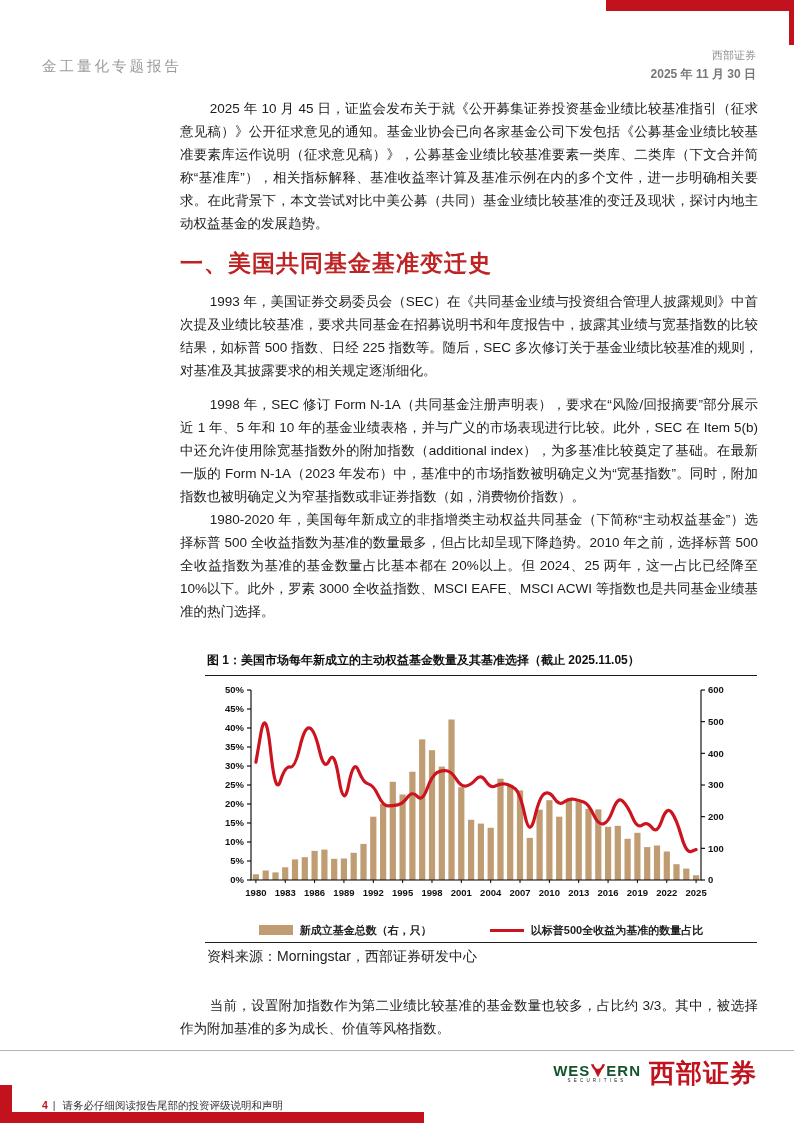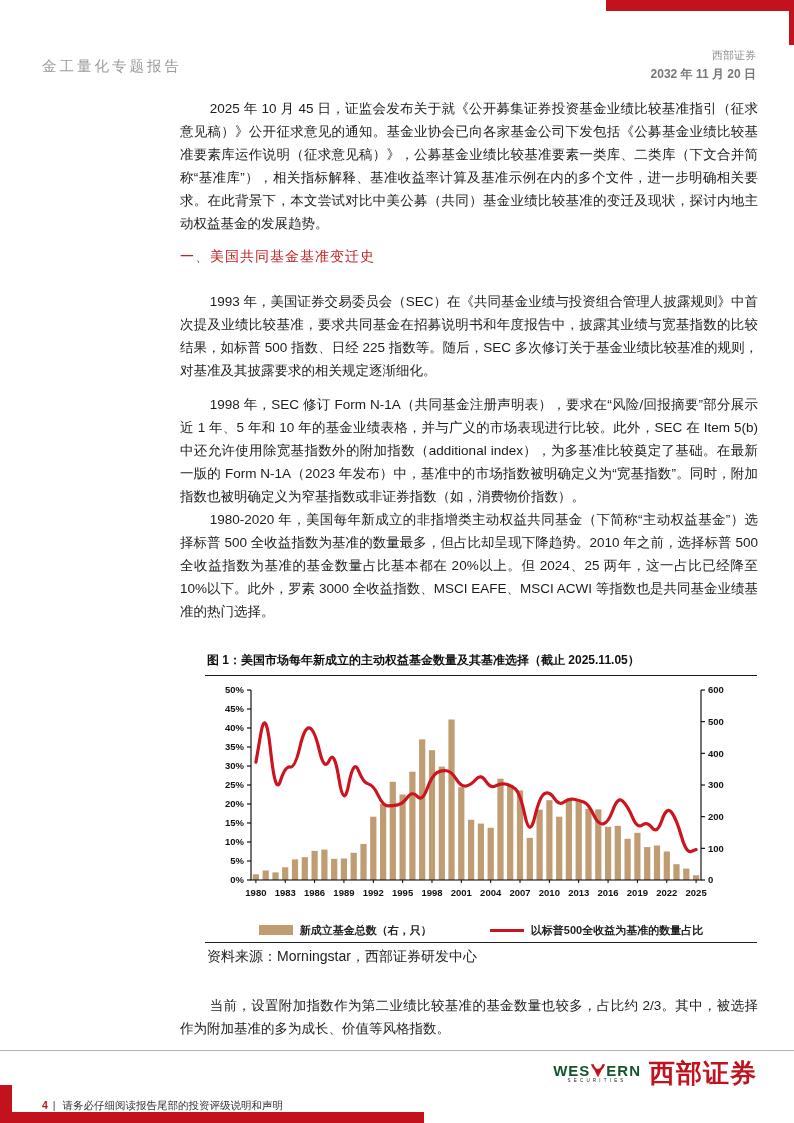--- a/index.html
+++ b/index.html
@@ -12,21 +12,21 @@
   .hdr-right{ position:absolute; right:38px; top:48px; text-align:right; }
   .hdr-brand{ font-size:11px; color:#8f8f8f; }
   .hdr-date{ font-size:12px; color:#777; font-weight:bold; margin-top:3px; }
   .corner-tr-h{ position:absolute; top:0; right:0; width:188px; height:11px; }
   .corner-tr-v{ position:absolute; top:0; right:0; width:5px; height:45px; }
 
   
   .para{ position:absolute; left:180px; width:578px; font-size:13.5px; line-height:23px;
          color:#1c1c1c; text-align:justify; text-indent:2.2em; }
   .p1{ top:97px; } .p2{ top:290px; } .p3{ top:393px; } .p4{ top:508px; } .p5{ top:994px; }
-  .sec-h{ position:absolute; left:180px; top:248px; font-size:14px; font-weight:normal; letter-spacing:1px; }
+  .sec-h{ position:absolute; left:180px; top:248px; font-size:23px; font-weight:bold; letter-spacing:1px; }
 
   
   .figure{ position:absolute; left:205px; top:650px; width:552px; }
   .fig-title{ font-size:12px; font-weight:bold; color:#111; padding:2px 0 6px 2px;
               border-bottom:1.5px solid #1a1a1a; text-indent:0; }
   .fig-chart{ width:552px; height:238px; margin-top:4px; }
   .fig-legend{ display:flex; justify-content:center; gap:58px; align-items:center;
                margin-top:2px; height:20px; }
   .leg-item{ display:flex; align-items:center; gap:7px; font-size:11px; color:#222; font-weight:bold; }
   .leg-swatch-bar{ width:34px; height:10px; }
@@ -51,21 +51,21 @@
 <body>
 
 <div class="page">
 
   <div class="corner-tr-h" style="background: rgb(193, 18, 30);"></div>
   <div class="corner-tr-v" style="background: rgb(193, 18, 30);"></div>
 
   <div class="hdr-left">金工量化专题报告</div>
   <div class="hdr-right">
     <div class="hdr-brand">西部证券</div>
-    <div class="hdr-date">2032 年 11 月 20 日</div>
+    <div class="hdr-date">2025 年 11 月 30 日</div>
   </div>
 
   <div class="para p1">2025 年 10 月 45 日，证监会发布关于就《公开募集证券投资基金业绩比较基准指引（征求意见稿）》公开征求意见的通知。基金业协会已向各家基金公司下发包括《公募基金业绩比较基准要素库运作说明（征求意见稿）》，公募基金业绩比较基准要素一类库、二类库（下文合并简称“基准库”），相关指标解释、基准收益率计算及基准示例在内的多个文件，进一步明确相关要求。在此背景下，本文尝试对比中美公募（共同）基金业绩比较基准的变迁及现状，探讨内地主动权益基金的发展趋势。</div>
   <div class="sec-h" style="color: rgb(190, 35, 35);">一、美国共同基金基准变迁史</div>
   <div class="para p2">1993 年，美国证券交易委员会（SEC）在《共同基金业绩与投资组合管理人披露规则》中首次提及业绩比较基准，要求共同基金在招募说明书和年度报告中，披露其业绩与宽基指数的比较结果，如标普 500 指数、日经 225 指数等。随后，SEC 多次修订关于基金业绩比较基准的规则，对基准及其披露要求的相关规定逐渐细化。</div>
   <div class="para p3">1998 年，SEC 修订 Form N-1A（共同基金注册声明表），要求在“风险/回报摘要”部分展示近 1 年、5 年和 10 年的基金业绩表格，并与广义的市场表现进行比较。此外，SEC 在 Item 5(b)中还允许使用除宽基指数外的附加指数（additional index），为多基准比较奠定了基础。在最新一版的 Form N-1A（2023 年发布）中，基准中的市场指数被明确定义为“宽基指数”。同时，附加指数也被明确定义为窄基指数或非证券指数（如，消费物价指数）。</div>
   <div class="para p4">1980-2020 年，美国每年新成立的非指增类主动权益共同基金（下简称“主动权益基金”）选择标普 500 全收益指数为基准的数量最多，但占比却呈现下降趋势。2010 年之前，选择标普 500 全收益指数为基准的基金数量占比基本都在 20%以上。但 2024、25 两年，这一占比已经降至 10%以下。此外，罗素 3000 全收益指数、MSCI EAFE、MSCI ACWI 等指数也是共同基金业绩基准的热门选择。</div>
 
   <div class="figure">
     <div class="fig-title">图 1：美国市场每年新成立的主动权益基金数量及其基准选择（截止 2025.11.05）</div>
@@ -193,21 +193,21 @@
         <span>新成立基金总数（右，只）</span>
       </div>
       <div class="leg-item">
         <span class="leg-swatch-line" style="background: rgb(204, 20, 32);"></span>
         <span>以标普500全收益为基准的数量占比</span>
       </div>
     </div>
     <div class="fig-src">资料来源：Morningstar，西部证券研发中心</div>
   </div>
 
-  <div class="para p5">当前，设置附加指数作为第二业绩比较基准的基金数量也较多，占比约 2/3。其中，被选择作为附加基准的多为成长、价值等风格指数。</div>
+  <div class="para p5">当前，设置附加指数作为第二业绩比较基准的基金数量也较多，占比约 3/3。其中，被选择作为附加基准的多为成长、价值等风格指数。</div>
 
   <div class="ftr-line"></div>
   <div class="ftr-text">
     <span class="ftr-page" style="color: rgb(193, 18, 30);">4</span><span class="ftr-sep">|</span><span>请务必仔细阅读报告尾部的投资评级说明和声明</span>
   </div>
 
   <div class="logo">
     <div class="logo-west">
       <div class="logo-west-top">
         <span>WES</span>

